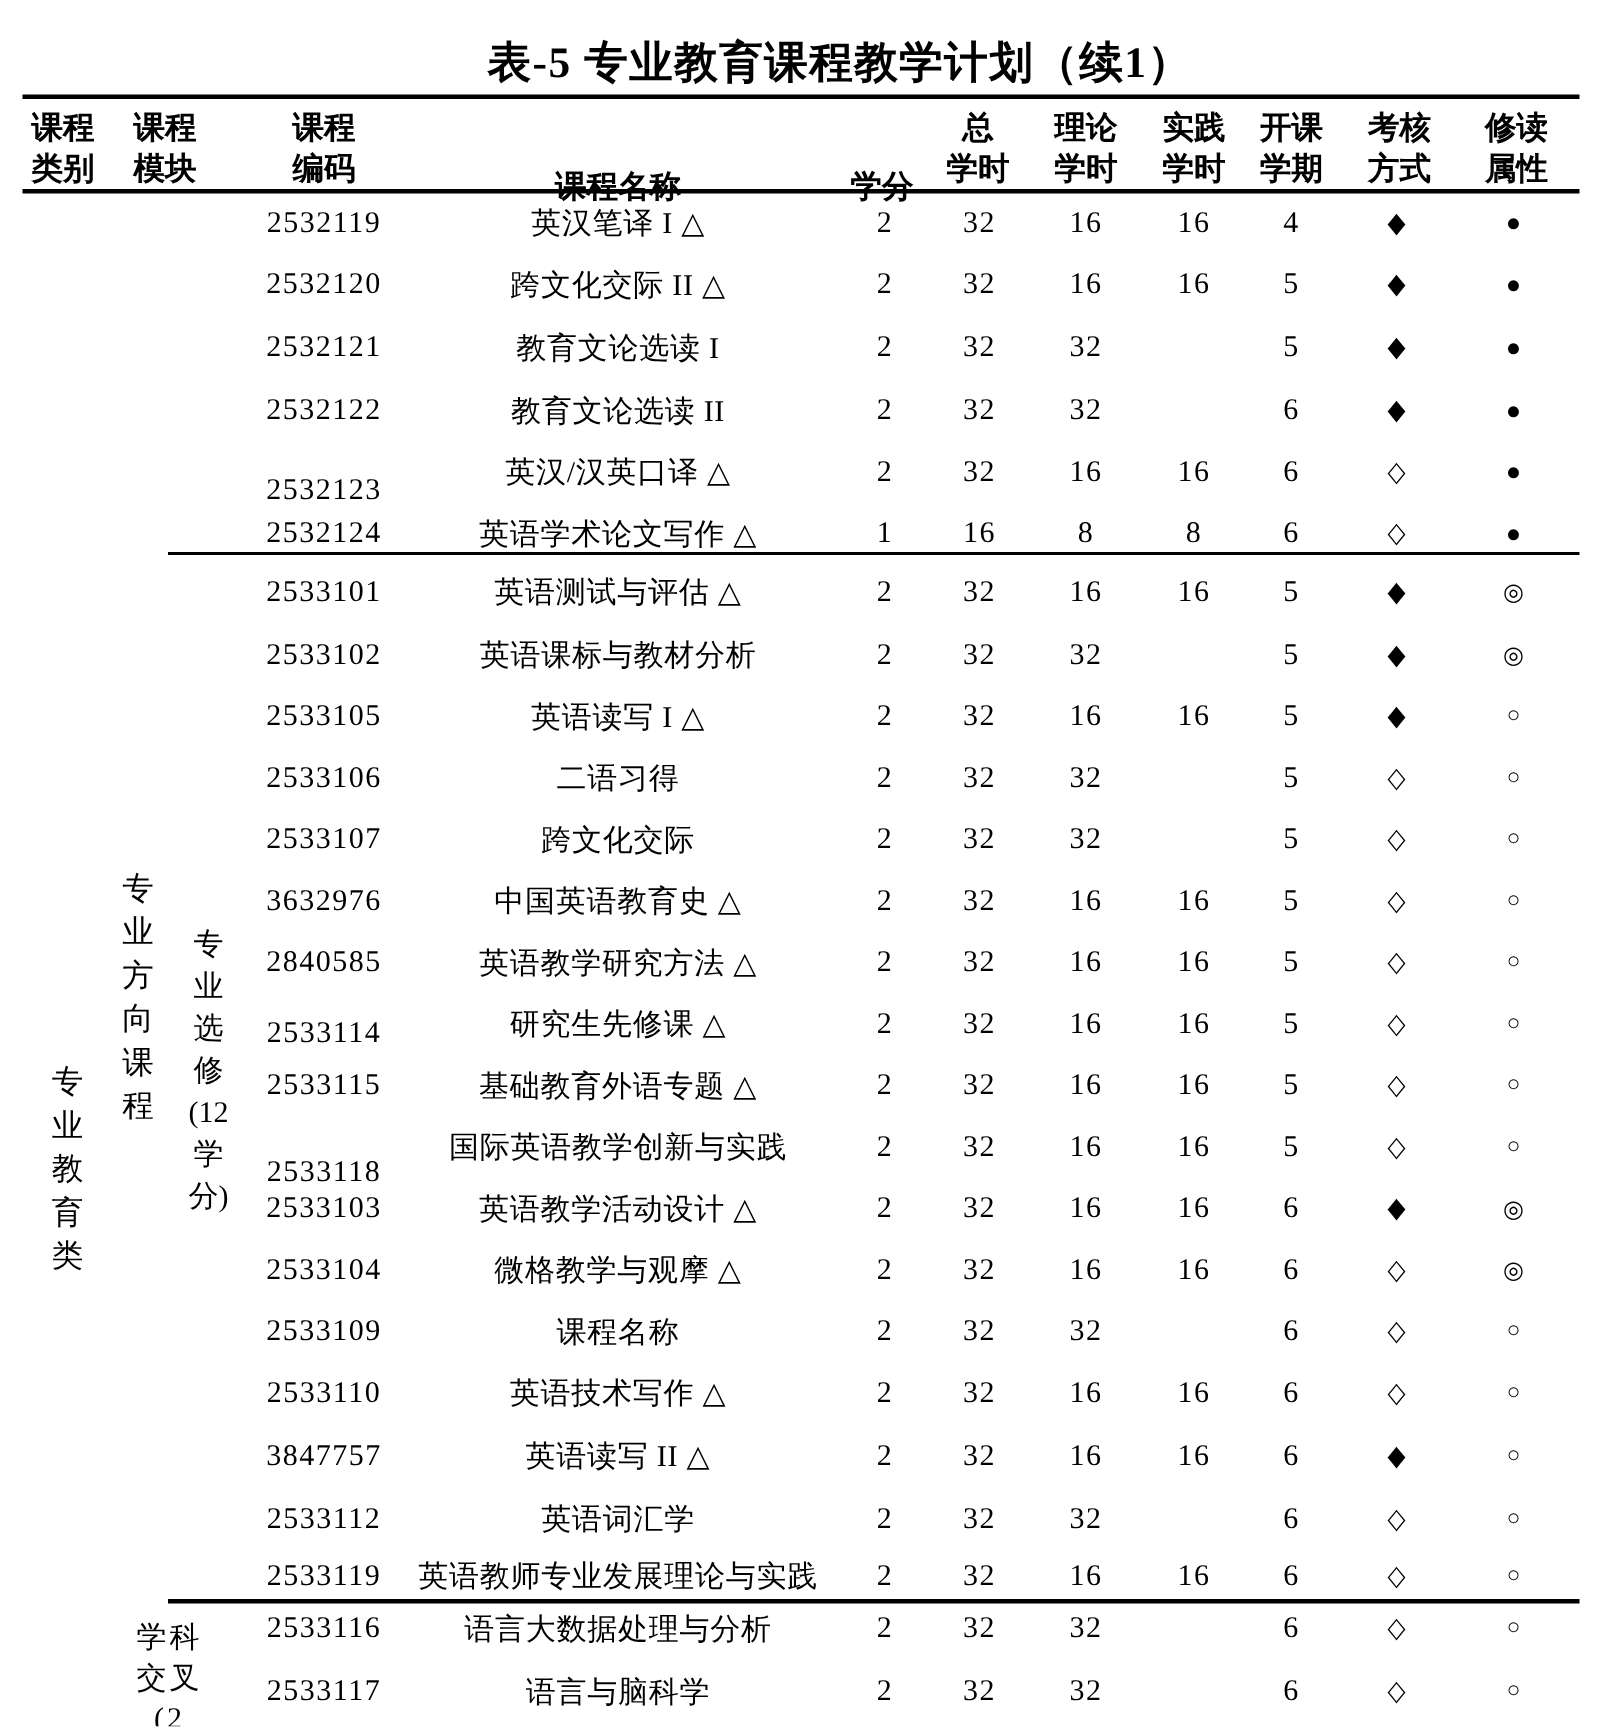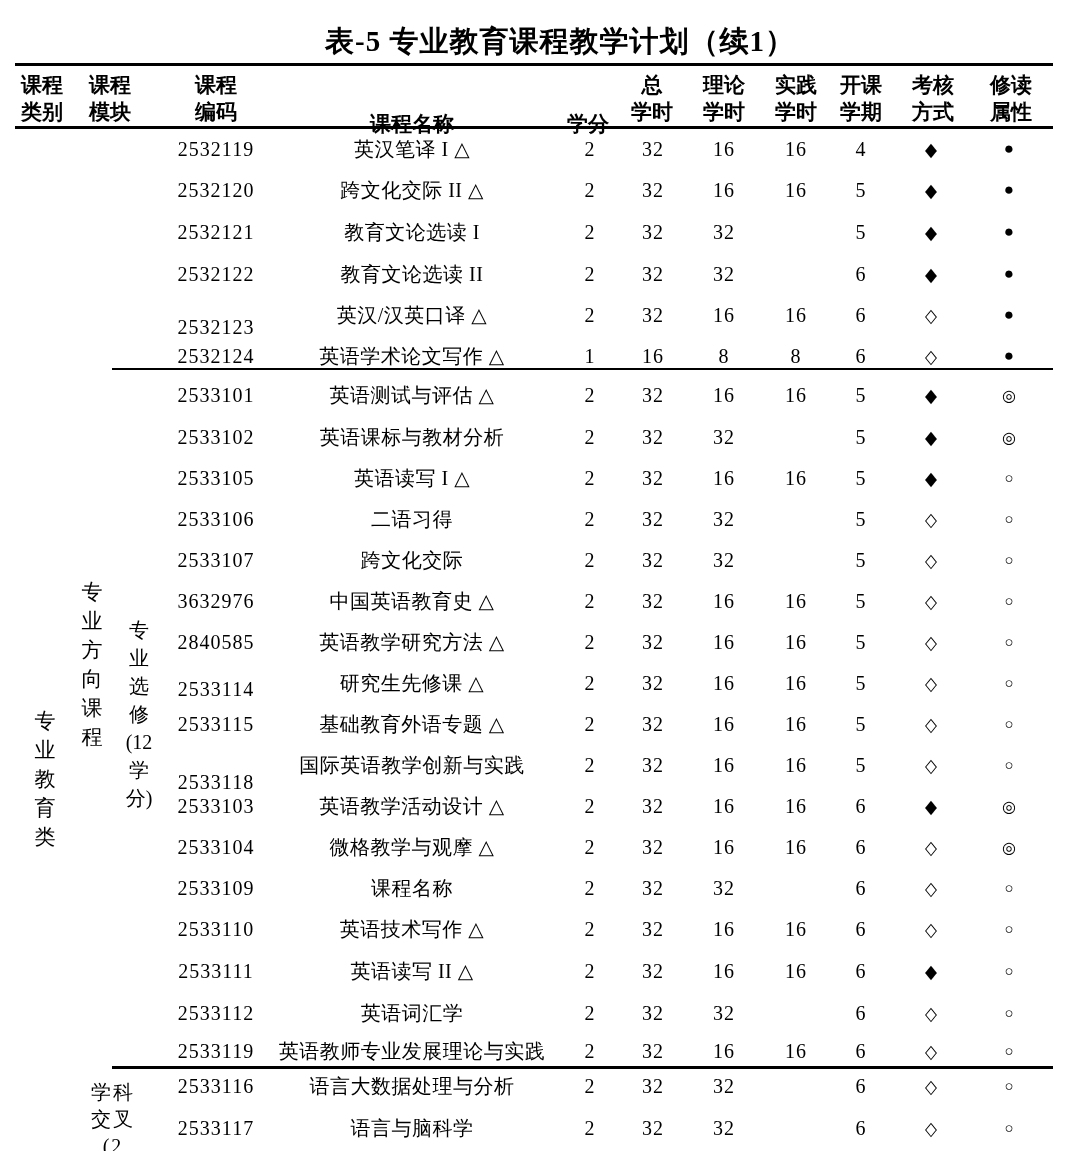--- a/index.html
+++ b/index.html
@@ -277,21 +277,21 @@
       <div class="cell sym-open-circle" style="left: 1009px; top: 887.5px;">○</div>
       <div class="cell cell-num" style="left: 216px; top: 929px;">2533110</div>
       <div class="cell cell-name" style="left: 412px; top: 929px; text-align: right;">英语技术写作 △</div>
       <div class="cell cell-num" style="left: 590px; top: 929px;">2</div>
       <div class="cell cell-num" style="left: 653px; top: 929px;">32</div>
       <div class="cell cell-num" style="left: 724px; top: 929px;">16</div>
       <div class="cell cell-num" style="left: 796px; top: 929px;">16</div>
       <div class="cell cell-num" style="left: 861px; top: 929px;">6</div>
       <div class="cell sym-diamond" style="left: 931px; top: 929px;">◇</div>
       <div class="cell sym-open-circle" style="left: 1009px; top: 929px;">○</div>
-      <div class="cell cell-num" style="left: 216px; top: 971px;">2533111</div>
+      <div class="cell cell-num" style="left: 216px; top: 971px;">3847757</div>
       <div class="cell cell-name" style="left: 412px; top: 971px;">英语读写 II △</div>
       <div class="cell cell-num" style="left: 590px; top: 971px;">2</div>
       <div class="cell cell-num" style="left: 653px; top: 971px;">32</div>
       <div class="cell cell-num" style="left: 724px; top: 971px;">16</div>
       <div class="cell cell-num" style="left: 796px; top: 971px;">16</div>
       <div class="cell cell-num" style="left: 861px; top: 971px;">6</div>
       <div class="cell sym-diamond" style="left: 931px; top: 971px;">◆</div>
       <div class="cell sym-open-circle" style="left: 1009px; top: 971px;">○</div>
       <div class="cell cell-num" style="left: 216px; top: 1012.5px;">2533112</div>
       <div class="cell cell-name" style="left: 412px; top: 1012.5px;">英语词汇学</div>

